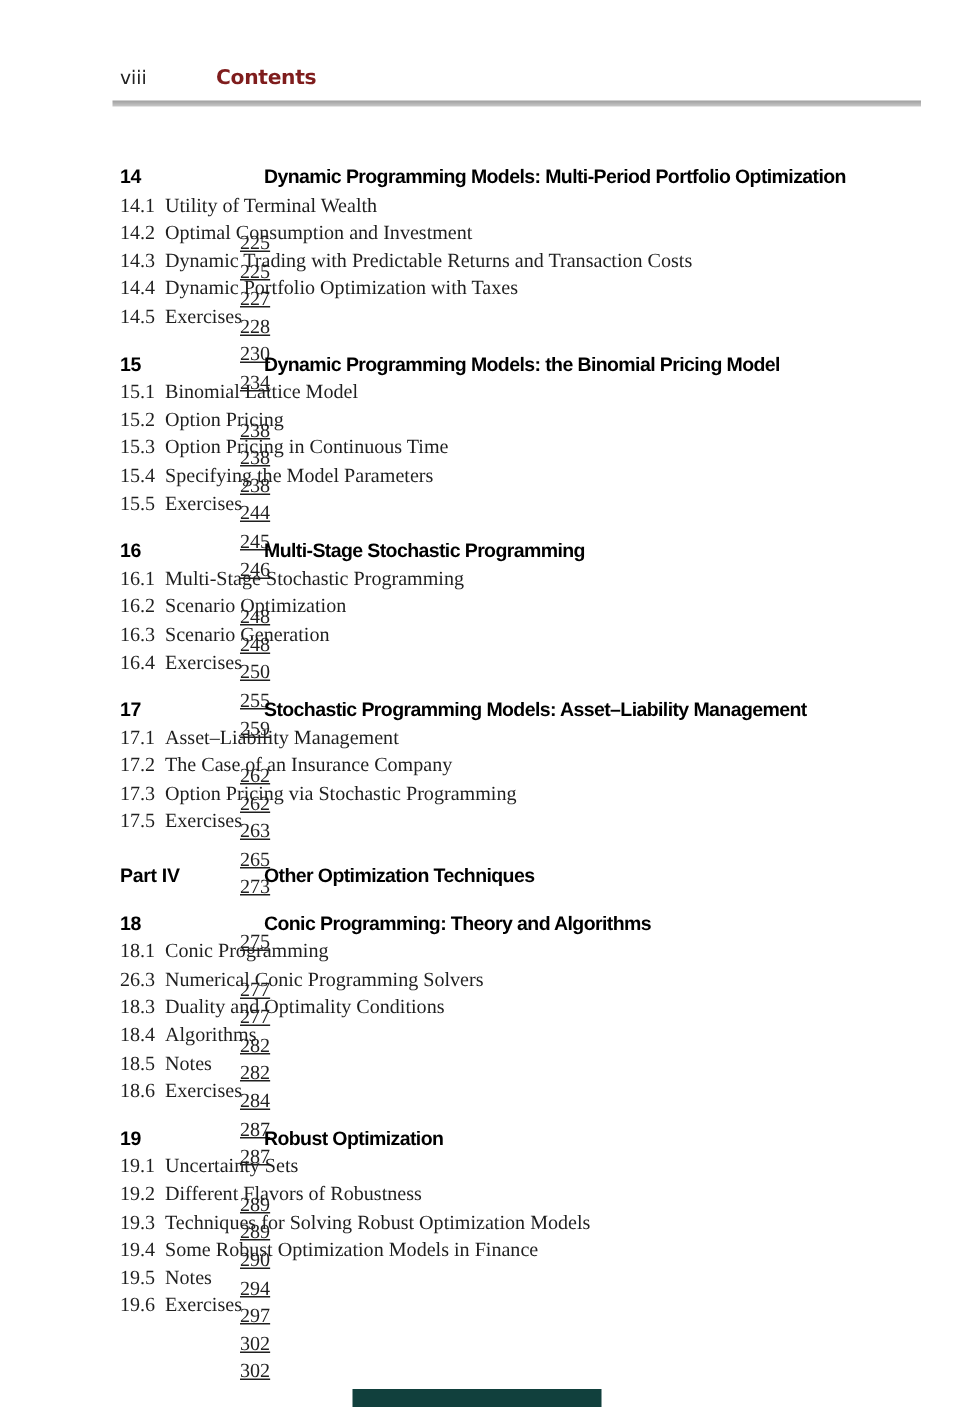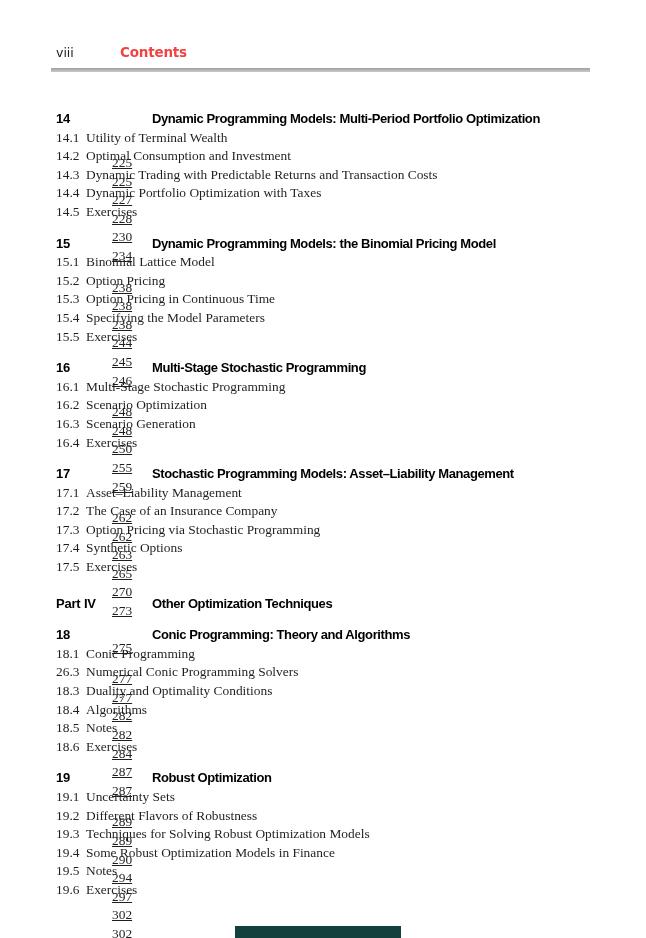--- a/index.html
+++ b/index.html
@@ -6,33 +6,33 @@
   body {
     width: 646px; height: 938px;
     background: #ffffff;
     position: relative;
     overflow: hidden;
     font-family: "Liberation Serif", serif;
     color: #1f1f1f;
   }
   .page {
     position: absolute; inset: 0;
-    padding: 44px 56px 0 56px;
+    padding: 44px 56px 0 80px;
     box-sizing: border-box;
   }
   
   .hdr { display: flex; align-items: baseline; line-height: 16px; }
   .hdr .folio {
     width: 64px; flex: none;
     font-family: "DejaVu Sans", sans-serif;
     font-size: 12.5px; color: #222;
   }
   .hdr .running-title {
     font-family: "DejaVu Sans", sans-serif;
-    font-weight: bold; font-size: 13.5px; color: #ef4444;
+    font-weight: bold; font-size: 13.5px; color: #7f1d1d;
     letter-spacing: -0.2px;
   }
   .hdr-rule {
     margin-top: 7px; margin-left: -5px;
     width: 539px; height: 4px;
     background: linear-gradient(#9f9f9f, #c9c9c9);
   }
   
   .toc { margin-top: 38px; }
   .block { margin-top: 13px; }
@@ -188,25 +188,20 @@
           <span class="secnum">17.2</span>
           <span class="sectitle">The Case of an Insurance Company</span>
           <span class="page">263</span>
         </div>
         <div class="row sec">
           <span class="secnum">17.3</span>
           <span class="sectitle">Option Pricing via Stochastic Programming</span>
           <span class="page">265</span>
         </div>
         <div class="row sec">
-          <span class="secnum">17.4</span>
-          <span class="sectitle">Synthetic Options</span>
-          <span class="page">270</span>
-        </div>
-        <div class="row sec">
           <span class="secnum">17.5</span>
           <span class="sectitle">Exercises</span>
           <span class="page">273</span>
         </div>
       </section>
       <section class="block part">
         <div class="row head">
           <span class="num">Part IV</span>
           <span class="title">Other Optimization Techniques</span>
           <span class="page">275</span>

